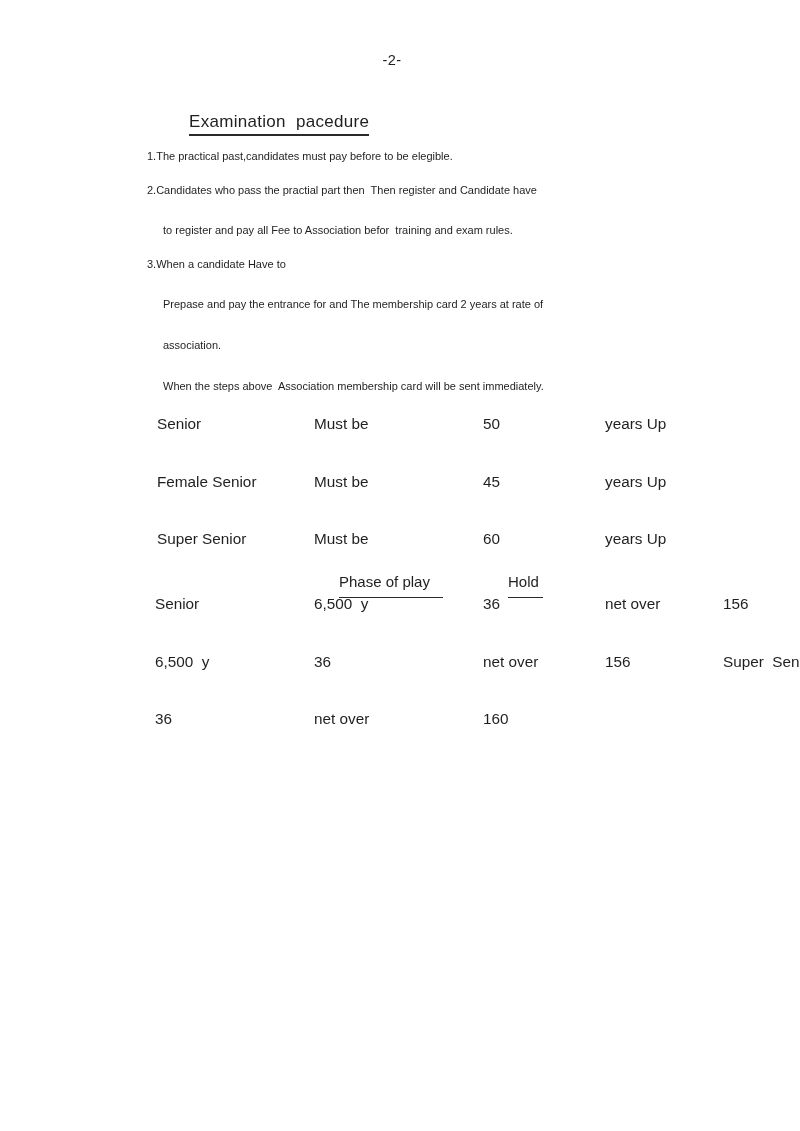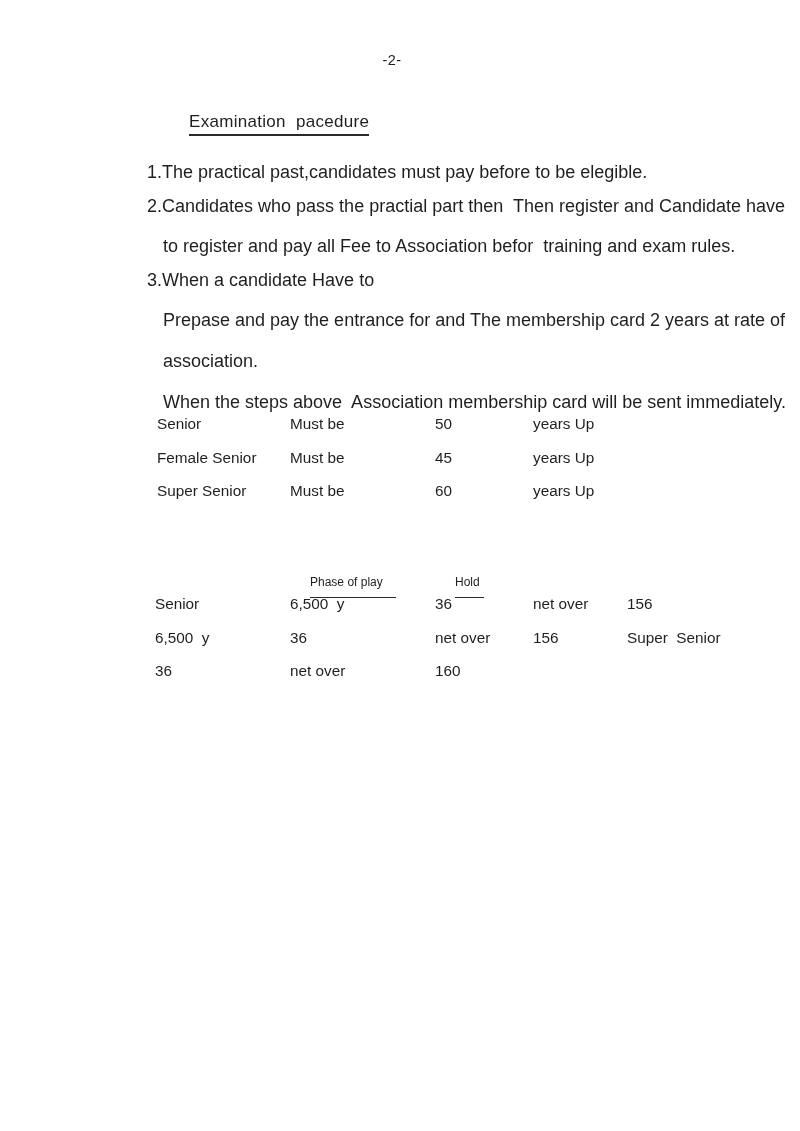--- a/index.html
+++ b/index.html
@@ -35,52 +35,53 @@
   }
   .doc-heading .u-heading {
     display: inline-block;
     white-space: pre;
     border-bottom: 2px solid #2a2a2a;
     padding-bottom: 2px;
     letter-spacing: 0.3px;
   }
   .procedure {
     position: absolute;
-    top: 156px;
+    top: 140px;
     left: 147px;
     width: 620px;
-    font-size: 18px;
+    font-size: 11px;
   }
   .procedure .line {
     line-height: 33.6px;
     white-space: pre;
   }
   .procedure .line.sub {
     padding-left: 16px;
     margin-top: 7px;
   }
   .grid-table {
     position: absolute;
     display: grid;
     font-size: 15.3px;
+    gap: 24px;
   }
   .grid-table .cell {
     line-height: 33.5px;
     white-space: pre;
   }
   .age-table {
     top: 407px;
     left: 157px;
     grid-template-columns: 133px 145px 98px auto;
   }
   .play-head {
     top: 546px;
     left: 155px;
     grid-template-columns: 135px 145px 98px auto;
-    font-size: 12px;
+    font-size: 15px;
   }
   .play-head .cell {
     line-height: 24px;
     white-space: pre;
   }
   .play-head .u-col {
     display: inline-block;
     border-bottom: 1.8px solid #2a2a2a;
     padding: 0 4px 3px 0;
   }

